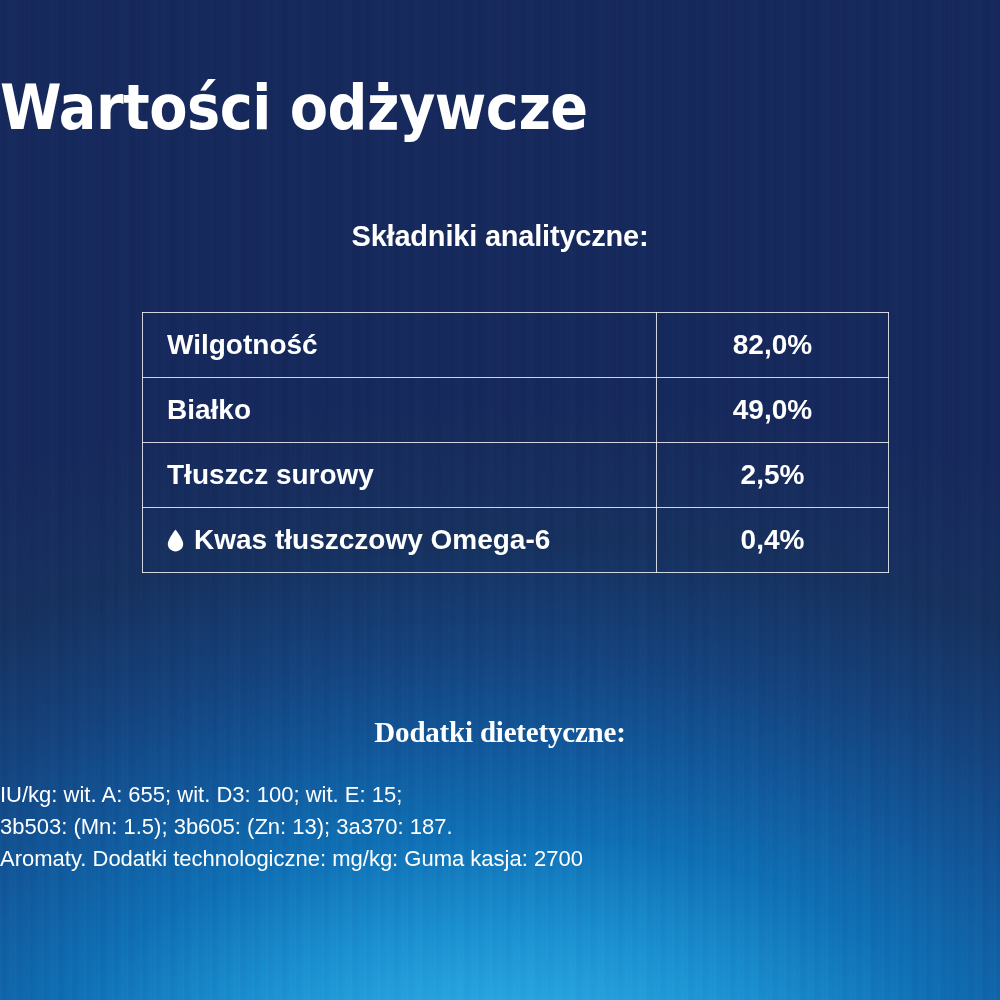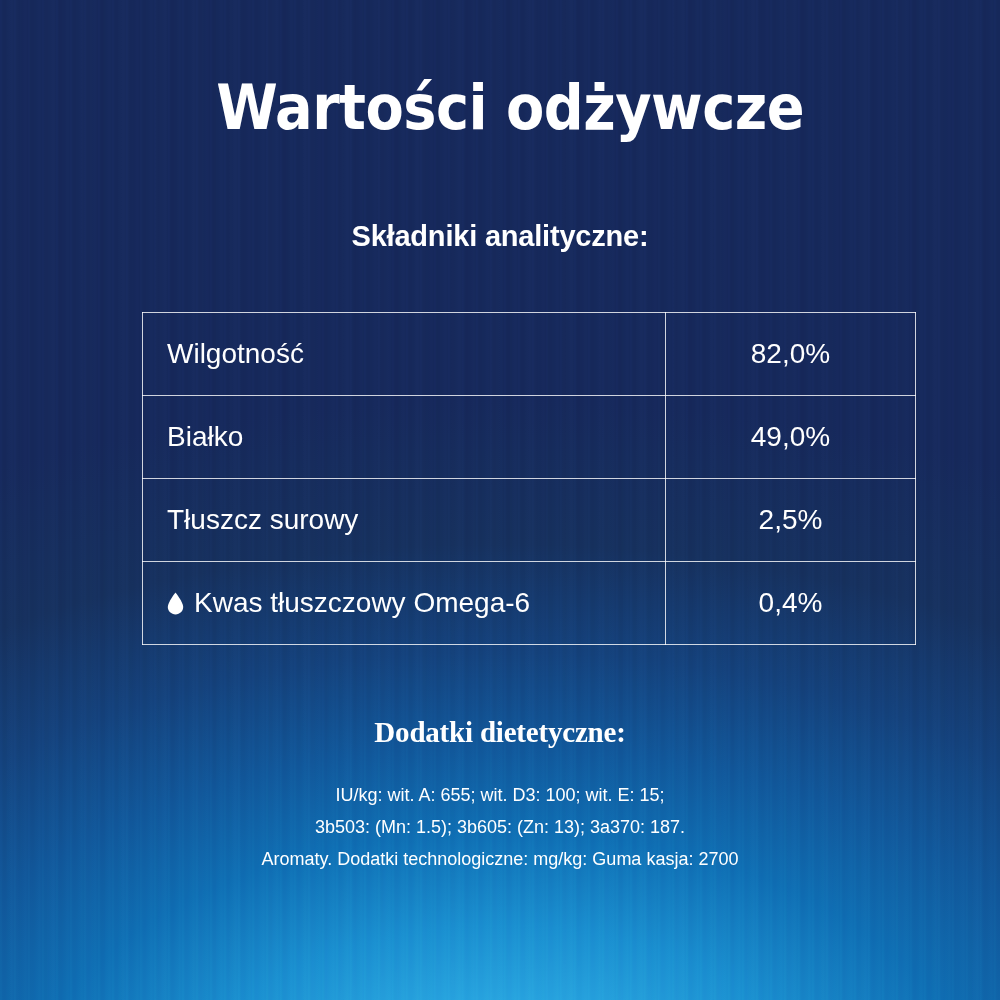--- a/index.html
+++ b/index.html
@@ -71,21 +71,21 @@
     width: 100%;
     height: 100%;
   }
 
   
   .title {
     position: absolute;
     top: 72px;
     left: 0;
     width: 804px;
-    text-align: right;
+    text-align: left;
     color: #ffffff;
     font-size: 62px;
     line-height: 72px;
     font-weight: 700;
     letter-spacing: -0.5px;
     font-family: "DejaVu Sans", sans-serif;
     font-stretch: condensed;
   }
   .subhead {
     position: absolute;
@@ -108,22 +108,22 @@
     top: 312px;
     width: 708px;
     border-collapse: collapse;
     table-layout: fixed;
   }
   .nutrition-table tr { height: 56px; }
   .nutrition-table td {
     border: 1px solid rgba(255,255,255,0.80);
     color: #ffffff;
     font-size: 28px;
-    font-weight: 400;
-    padding: 13px;
+    font-weight: 700;
+    padding: 4px;
     height: 56px;
     vertical-align: middle;
   }
   td.cell-name {
     width: 485px;
     padding-left: 24px;
     text-align: left;
     white-space: nowrap;
   }
   td.cell-value {
@@ -142,23 +142,23 @@
     height: 23px;
     display: block;
   }
 
   
   .additives-text {
     position: absolute;
     top: 779px;
     left: 0;
     width: 1000px;
-    text-align: center;
-    color: #ffffff;
-    font-size: 18px;
+    text-align: left;
+    color: #ffffff;
+    font-size: 22px;
     line-height: 32px;
     font-weight: 400;
   }
   .additives-text .line { display: block; white-space: nowrap; }
 </style>
 </head>
 <body>
 
 <div class="page">
   <div class="content">

